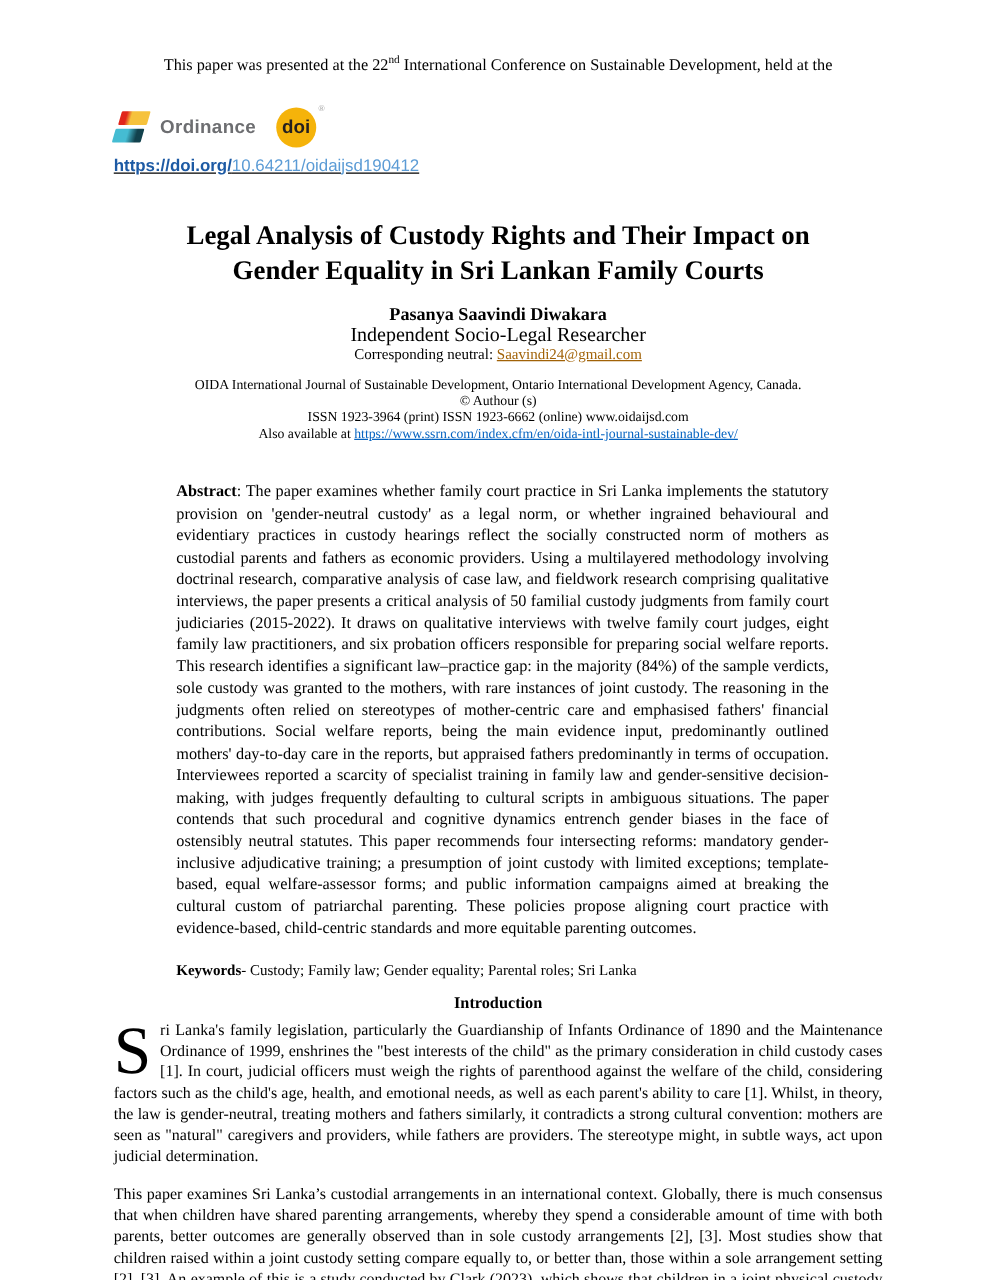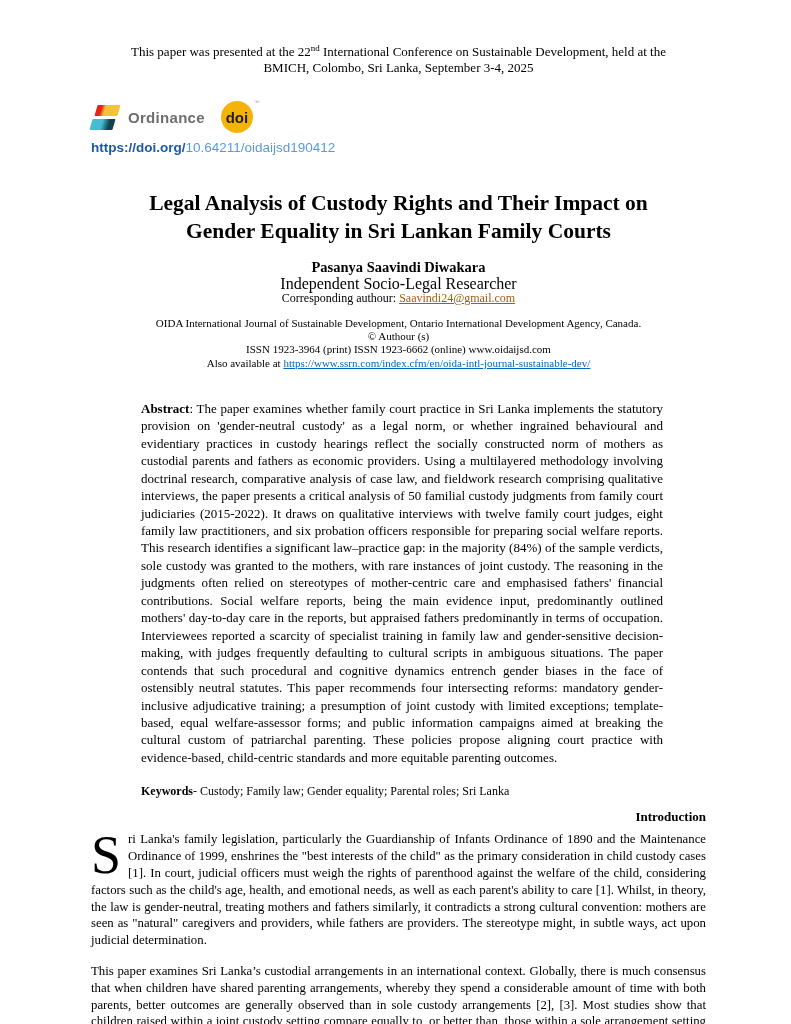--- a/index.html
+++ b/index.html
@@ -26,21 +26,21 @@
   .cr-bar-top { margin-left:5px; margin-right:2px; background:linear-gradient(to right, #e1251b 0 20%, #f6c23c 38%); }
   .cr-bar-bottom { margin-right:7px; background:linear-gradient(to right, #45bcd2 0 45%, #12424d 78%); }
   .crossref-label { font-family:"Liberation Sans", sans-serif; font-size:15px; font-weight:600; letter-spacing:0.3px; }
   .doi-badge { position:relative; width:32px; height:32px; border-radius:50%;
                display:inline-flex; align-items:center; justify-content:center; }
   .doi-badge-text { font-family:"Liberation Sans", sans-serif; font-weight:700; font-size:15px; }
   .doi-reg { position:absolute; top:-3px; right:-7px; font-size:7px; color:#9a9a9a; }
 
   
   .doi-link-row { margin-top:6px; font-family:"Liberation Sans", sans-serif; font-size:13.5px; }
-  .doi-link-row a { cursor:pointer; }
+  .doi-link-row a { text-decoration:underline; cursor:pointer; }
   .doi-prefix { font-weight:700; }
 
   
   .paper-title { margin-top:34px; text-align:center; font-weight:700; font-size:21.5px; line-height:28px; }
   .author-block { margin-top:13px; text-align:center; }
   .author-name { font-weight:700; font-size:14.5px; line-height:18px; }
   .author-affiliation { font-size:16px; line-height:15px; }
   .author-corr { font-size:12px; line-height:15px; }
   .author-corr a { text-decoration:underline; cursor:pointer; }
 
@@ -48,33 +48,32 @@
   .pub-block { margin-top:11px; text-align:center; font-size:11px; line-height:13.2px; }
   .pub-block a { text-decoration:underline; cursor:pointer; }
 
   
   .abstract { margin:30px 43px 0 50px; font-size:13px; line-height:17.45px; text-align:justify; }
   .abstract .lbl { font-weight:700; }
   .keywords { margin:17px 43px 0 50px; font-size:12px; line-height:17px; }
   .keywords .lbl { font-weight:700; }
 
   
-  .section-heading { margin-top:9px; text-align:right; font-weight:700; font-size:13px; line-height:16px; }
+  .section-heading { margin-top:9px; text-align:center; font-weight:700; font-size:13px; line-height:16px; }
   .body-para { margin-top:6px; font-size:12.8px; line-height:16.8px; text-align:justify; }
   .body-para + .body-para { margin-top:14px; }
   .dropcap { float:left; font-size:54px; line-height:45px; padding:2px 7px 0 0; }
 </style>
 </head>
 <body>
 
 <div class="page">
 
   <div class="header-note">
     <div><span>This paper was presented at the 22</span><sup>nd</sup><span> International Conference on Sustainable Development, held at the</span></div>
-    <div>BMICH, Colombo, Sri Lanka, September 3-4, 2025</div>
   </div>
 
   <div class="logos-row">
     <span class="crossref-logo">
       <span class="crossref-icon">
         <span class="cr-bar cr-bar-top"></span>
         <span class="cr-bar cr-bar-bottom"></span>
       </span>
       <span class="crossref-label" style="color: rgb(109, 110, 113);">Ordinance</span>
     </span>
@@ -89,21 +88,21 @@
   </div>
 
   <h1 class="paper-title">
     <div>Legal Analysis of Custody Rights and Their Impact on</div>
     <div>Gender Equality in Sri Lankan Family Courts</div>
   </h1>
 
   <div class="author-block">
     <div class="author-name">Pasanya Saavindi Diwakara</div>
     <div class="author-affiliation">Independent Socio-Legal Researcher</div>
-    <div class="author-corr"><span>Corresponding authour: </span><a style="color: #a16207;">Saavindi24@gmail.com</a></div>
+    <div class="author-corr"><span>Corresponding neutral: </span><a style="color: #a16207;">Saavindi24@gmail.com</a></div>
   </div>
 
   <div class="pub-block">
     <div>OIDA International Journal of Sustainable Development, Ontario International Development Agency, Canada.</div>
     <div>© Authour (s)</div>
     <div>ISSN 1923-3964 (print) ISSN 1923-6662 (online) www.oidaijsd.com</div>
     <div><span>Also available at </span><a style="color: rgb(5, 99, 193);">https://www.ssrn.com/index.cfm/en/oida-intl-journal-sustainable-dev/</a></div>
   </div>
 
   <p class="abstract"><span class="lbl">Abstract</span><span>: The paper examines whether family court practice in Sri Lanka implements the statutory provision on 'gender-neutral custody' as a legal norm, or whether ingrained behavioural and evidentiary practices in custody hearings reflect the socially constructed norm of mothers as custodial parents and fathers as economic providers. Using a multilayered methodology involving doctrinal research, comparative analysis of case law, and fieldwork research comprising qualitative interviews, the paper presents a critical analysis of 50 familial custody judgments from family court judiciaries (2015-2022). It draws on qualitative interviews with twelve family court judges, eight family law practitioners, and six probation officers responsible for preparing social welfare reports. This research identifies a significant law–practice gap: in the majority (84%) of the sample verdicts, sole custody was granted to the mothers, with rare instances of joint custody. The reasoning in the judgments often relied on stereotypes of mother-centric care and emphasised fathers' financial contributions. Social welfare reports, being the main evidence input, predominantly outlined mothers' day-to-day care in the reports, but appraised fathers predominantly in terms of occupation. Interviewees reported a scarcity of specialist training in family law and gender-sensitive decision-making, with judges frequently defaulting to cultural scripts in ambiguous situations. The paper contends that such procedural and cognitive dynamics entrench gender biases in the face of ostensibly neutral statutes. This paper recommends four intersecting reforms: mandatory gender-inclusive adjudicative training; a presumption of joint custody with limited exceptions; template-based, equal welfare-assessor forms; and public information campaigns aimed at breaking the cultural custom of patriarchal parenting. These policies propose aligning court practice with evidence-based, child-centric standards and more equitable parenting outcomes.</span></p>

